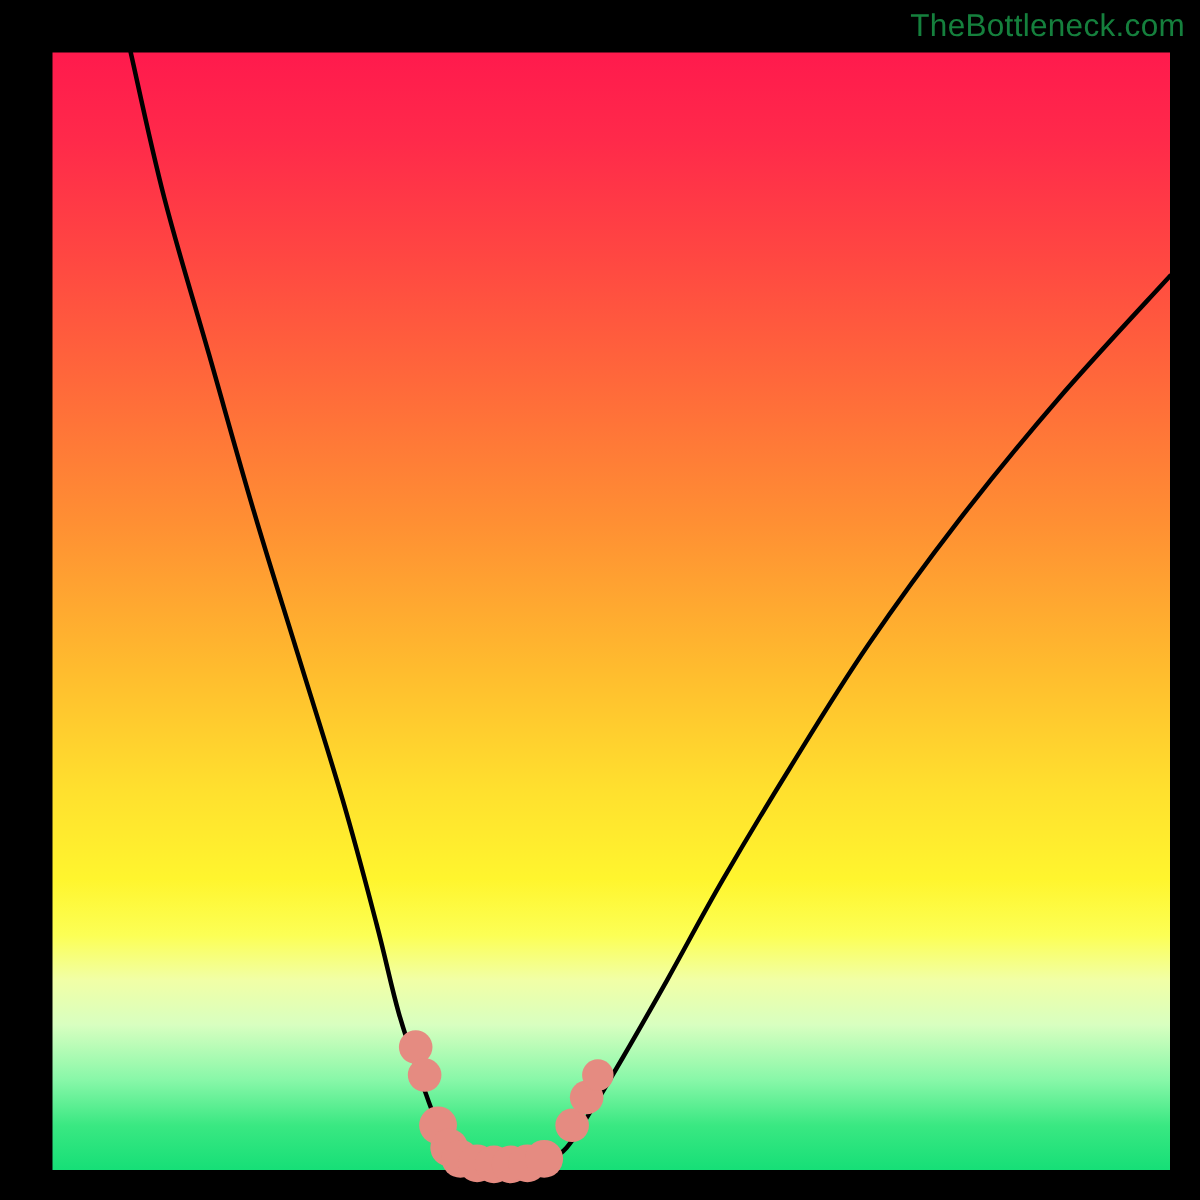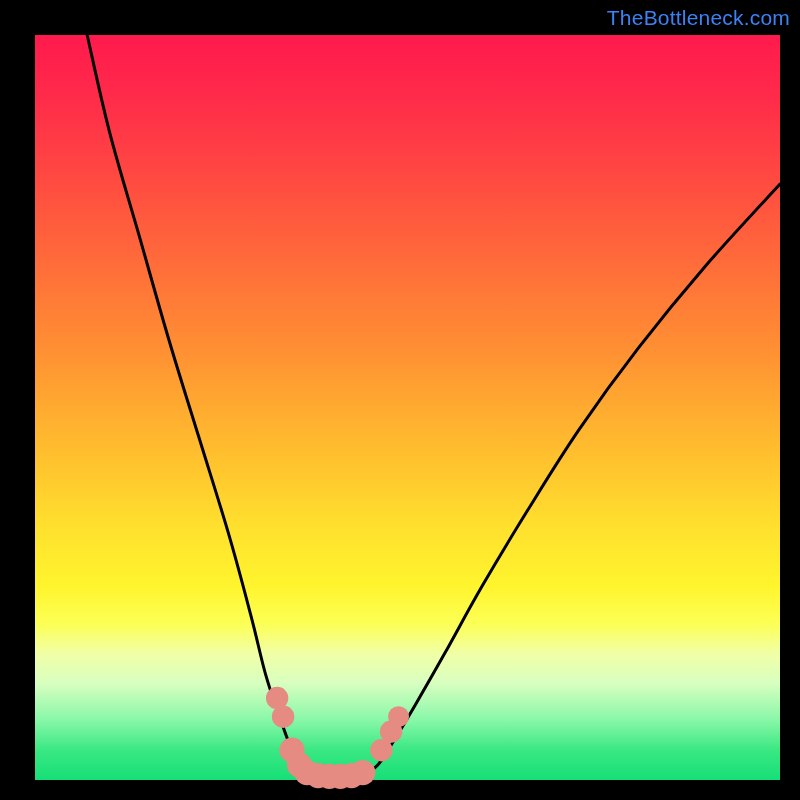--- a/index.html
+++ b/index.html
@@ -39,21 +39,21 @@
       #d8ffc0 87%,
       #87f7a8 92%,
       #3ae882 96%,
       #16df77 100%
     );
   }
   .watermark {
     position: absolute;
     top: 6px;
     right: 10px;
-    color: #3b82f6;
+    color: #15803d;
     font-size: 21px;
     letter-spacing: 0.2px;
     user-select: none;
   }
   svg.curve-layer {
     position: absolute;
     left: 0; top: 0;
     width: 745px; height: 745px;
     overflow: visible;
   }

